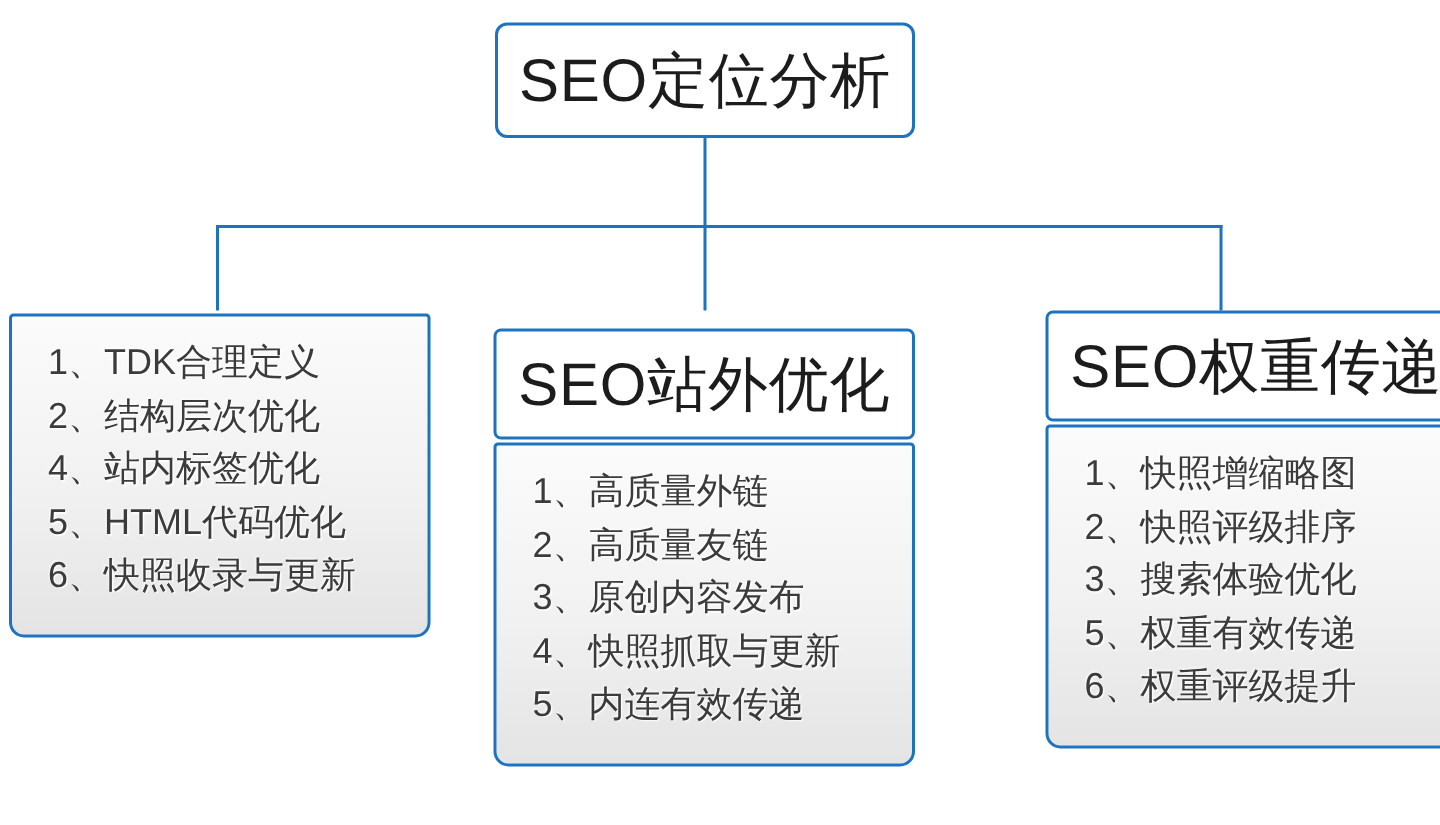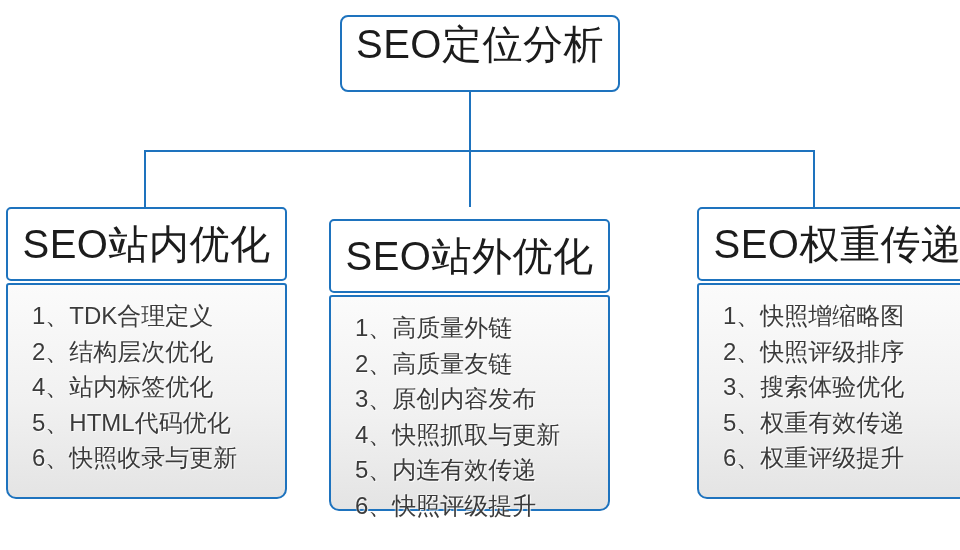--- a/index.html
+++ b/index.html
@@ -8,23 +8,22 @@
     width:960px;height:550px;
     background:#ffffff;
     font-family:"Liberation Sans","DejaVu Sans",sans-serif;
     overflow:hidden;
   }
   .node{
     position:absolute;
     box-sizing:border-box;
     border:2px solid var(--accent);
     background:#ffffff;
-    display:flex;align-items:flex-start;justify-content:center;
+    display:flex;align-items:center;justify-content:center;
     color:var(--text-dark);
-    margin-left:10px;
   }
   .root-box{
     left:330px;top:15px;width:280px;height:77px;
     border-radius:8px;
     font-size:40px;letter-spacing:0.5px;
   }
   .line{position:absolute;background:var(--accent);}
   .stem{left:469px;top:92px;width:2px;height:60px;}
   .hbar{left:144px;top:150px;width:671px;height:2px;}
   .drop{top:150px;width:2px;height:57px;}
@@ -73,43 +72,39 @@
     <span>SEO定位分析</span>
   </div>
 
   <div class="line stem"></div>
   <div class="line hbar"></div>
   <div class="line drop drop1"></div>
   <div class="line drop drop2"></div>
   <div class="line drop drop3"></div>
 
   <div class="column col1">
-    <div class="col-header">
-      <span>SEO站内优化</span>
-    </div>
     <div class="col-list">
       <div class="list-item">1、TDK合理定义</div>
       <div class="list-item">2、结构层次优化</div>
       <div class="list-item">4、站内标签优化</div>
       <div class="list-item">5、HTML代码优化</div>
       <div class="list-item">6、快照收录与更新</div>
     </div>
   </div>
 
   <div class="column col2">
     <div class="col-header">
       <span>SEO站外优化</span>
     </div>
     <div class="col-list">
       <div class="list-item">1、高质量外链</div>
       <div class="list-item">2、高质量友链</div>
       <div class="list-item">3、原创内容发布</div>
       <div class="list-item">4、快照抓取与更新</div>
       <div class="list-item">5、内连有效传递</div>
-      <div class="list-item">6、快照评级提升</div>
     </div>
   </div>
 
   <div class="column col3">
     <div class="col-header">
       <span>SEO权重传递</span>
     </div>
     <div class="col-list">
       <div class="list-item">1、快照增缩略图</div>
       <div class="list-item">2、快照评级排序</div>

